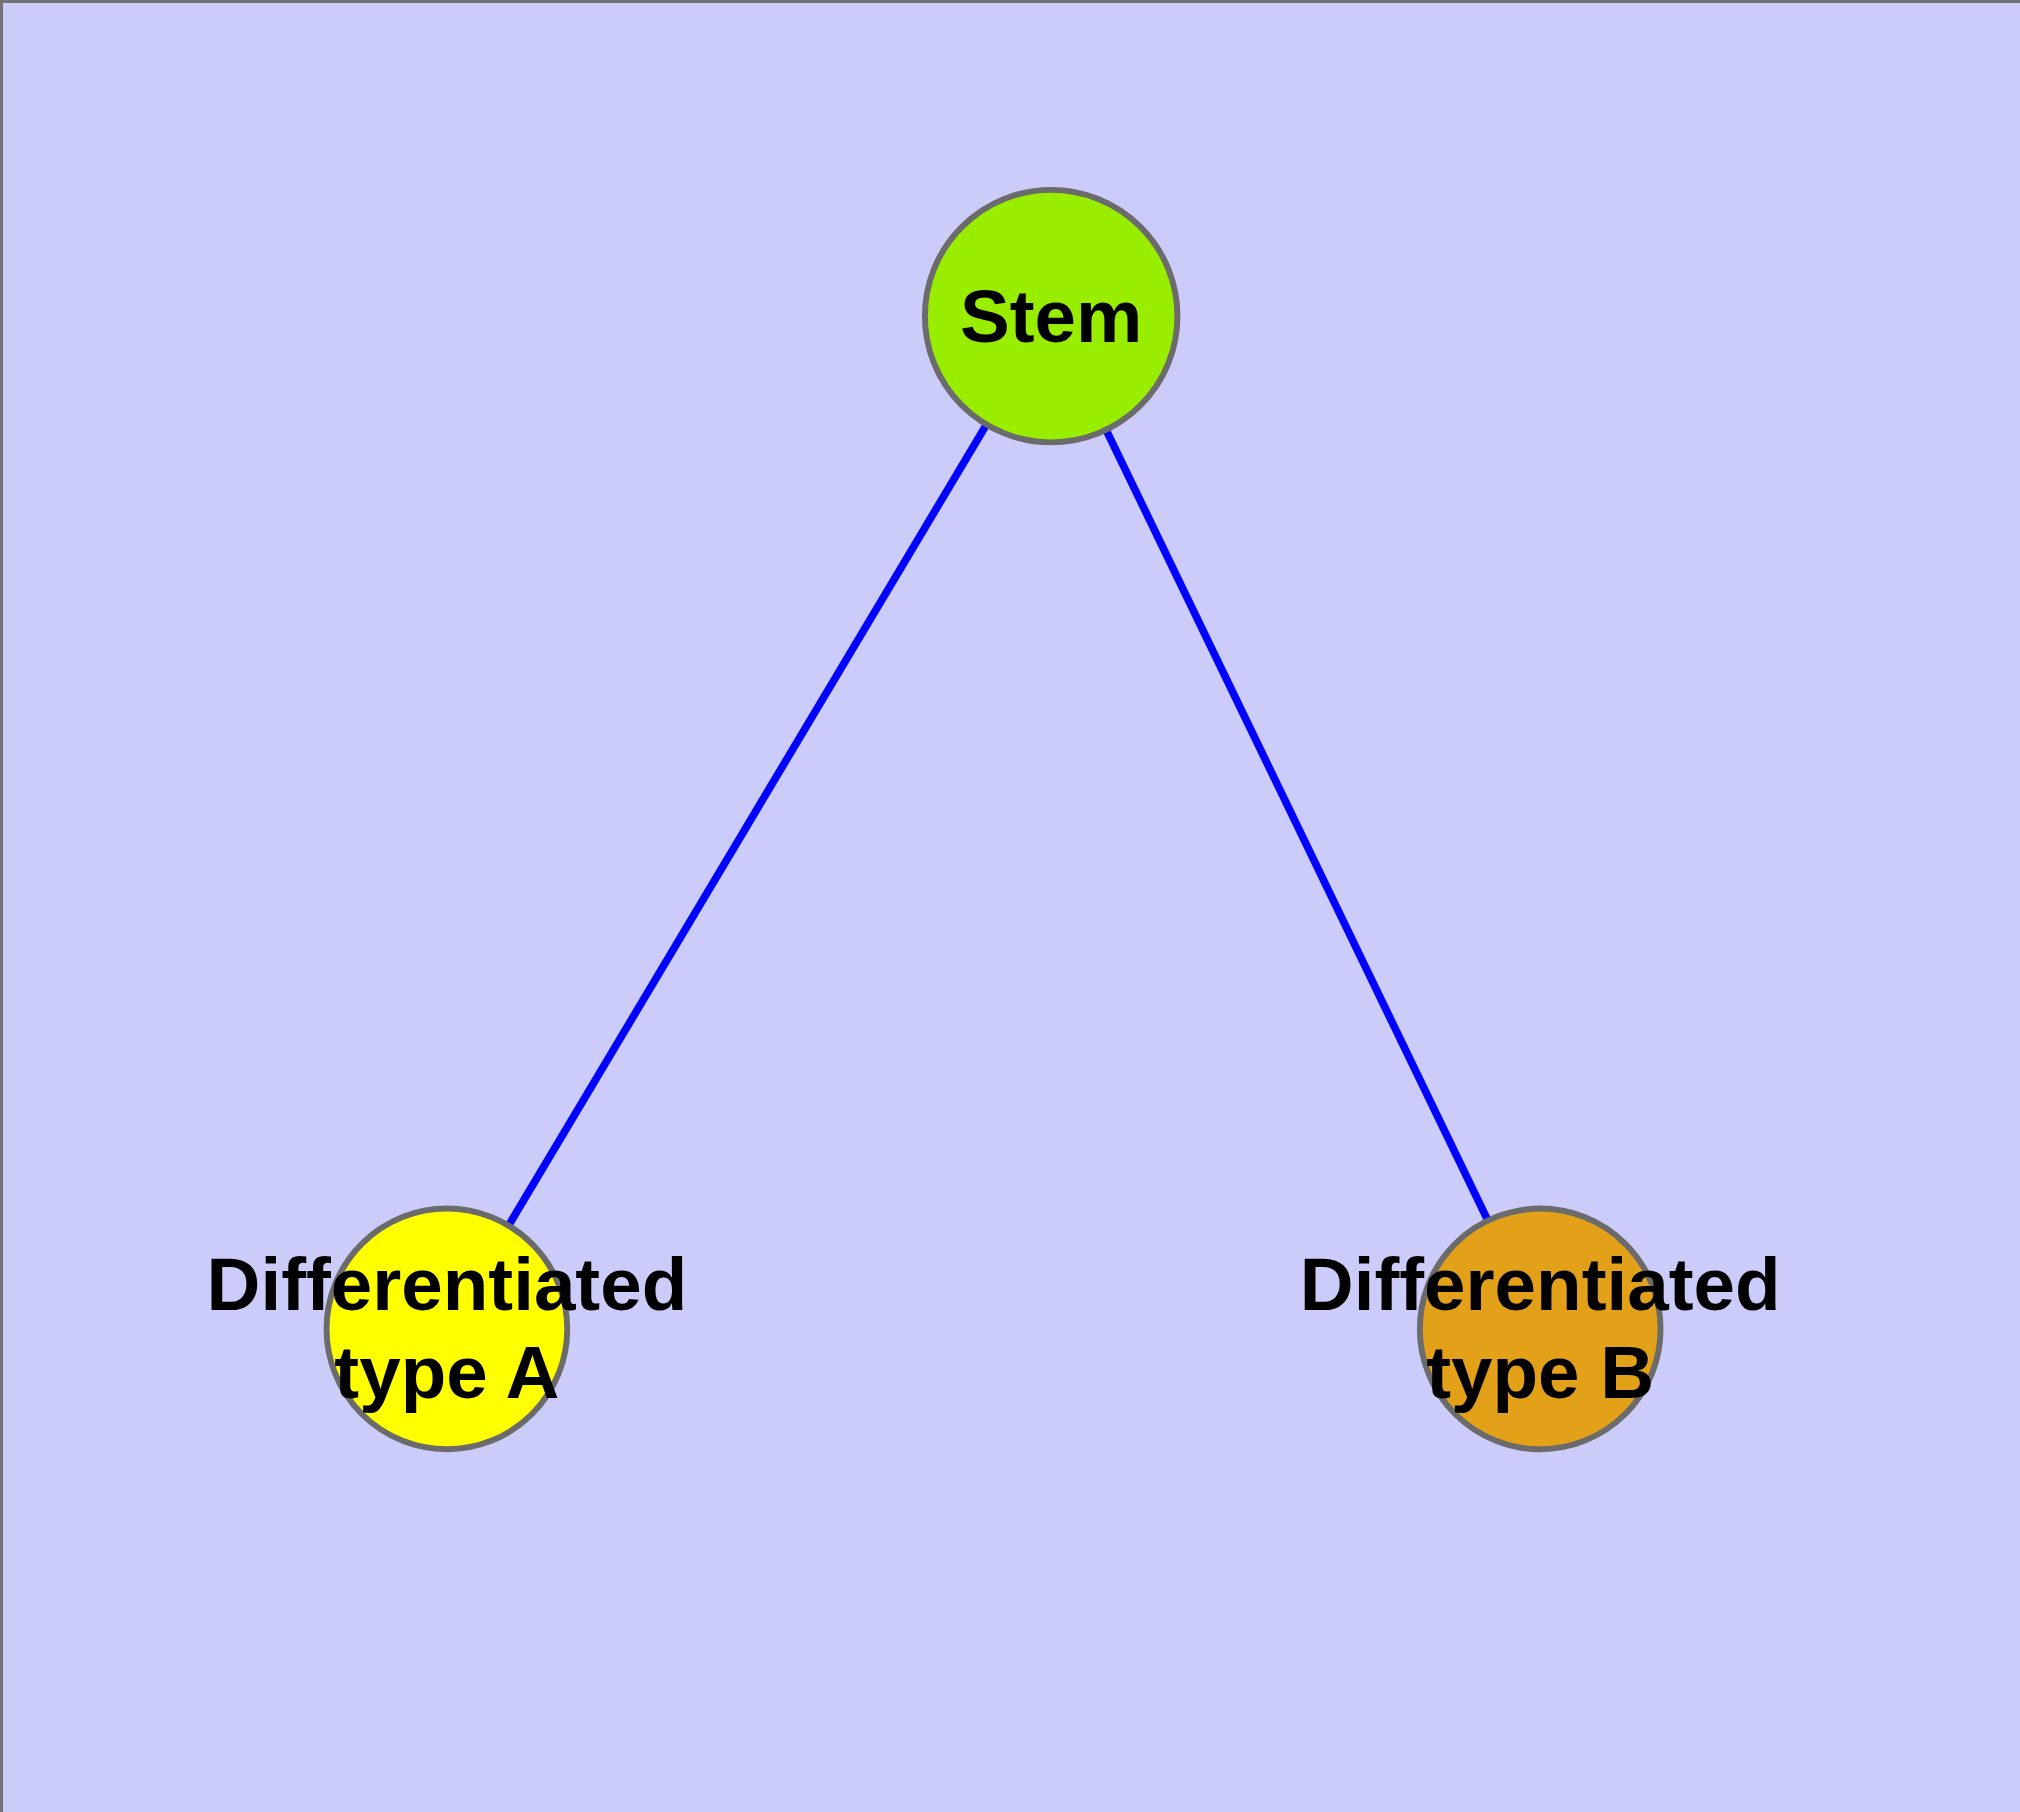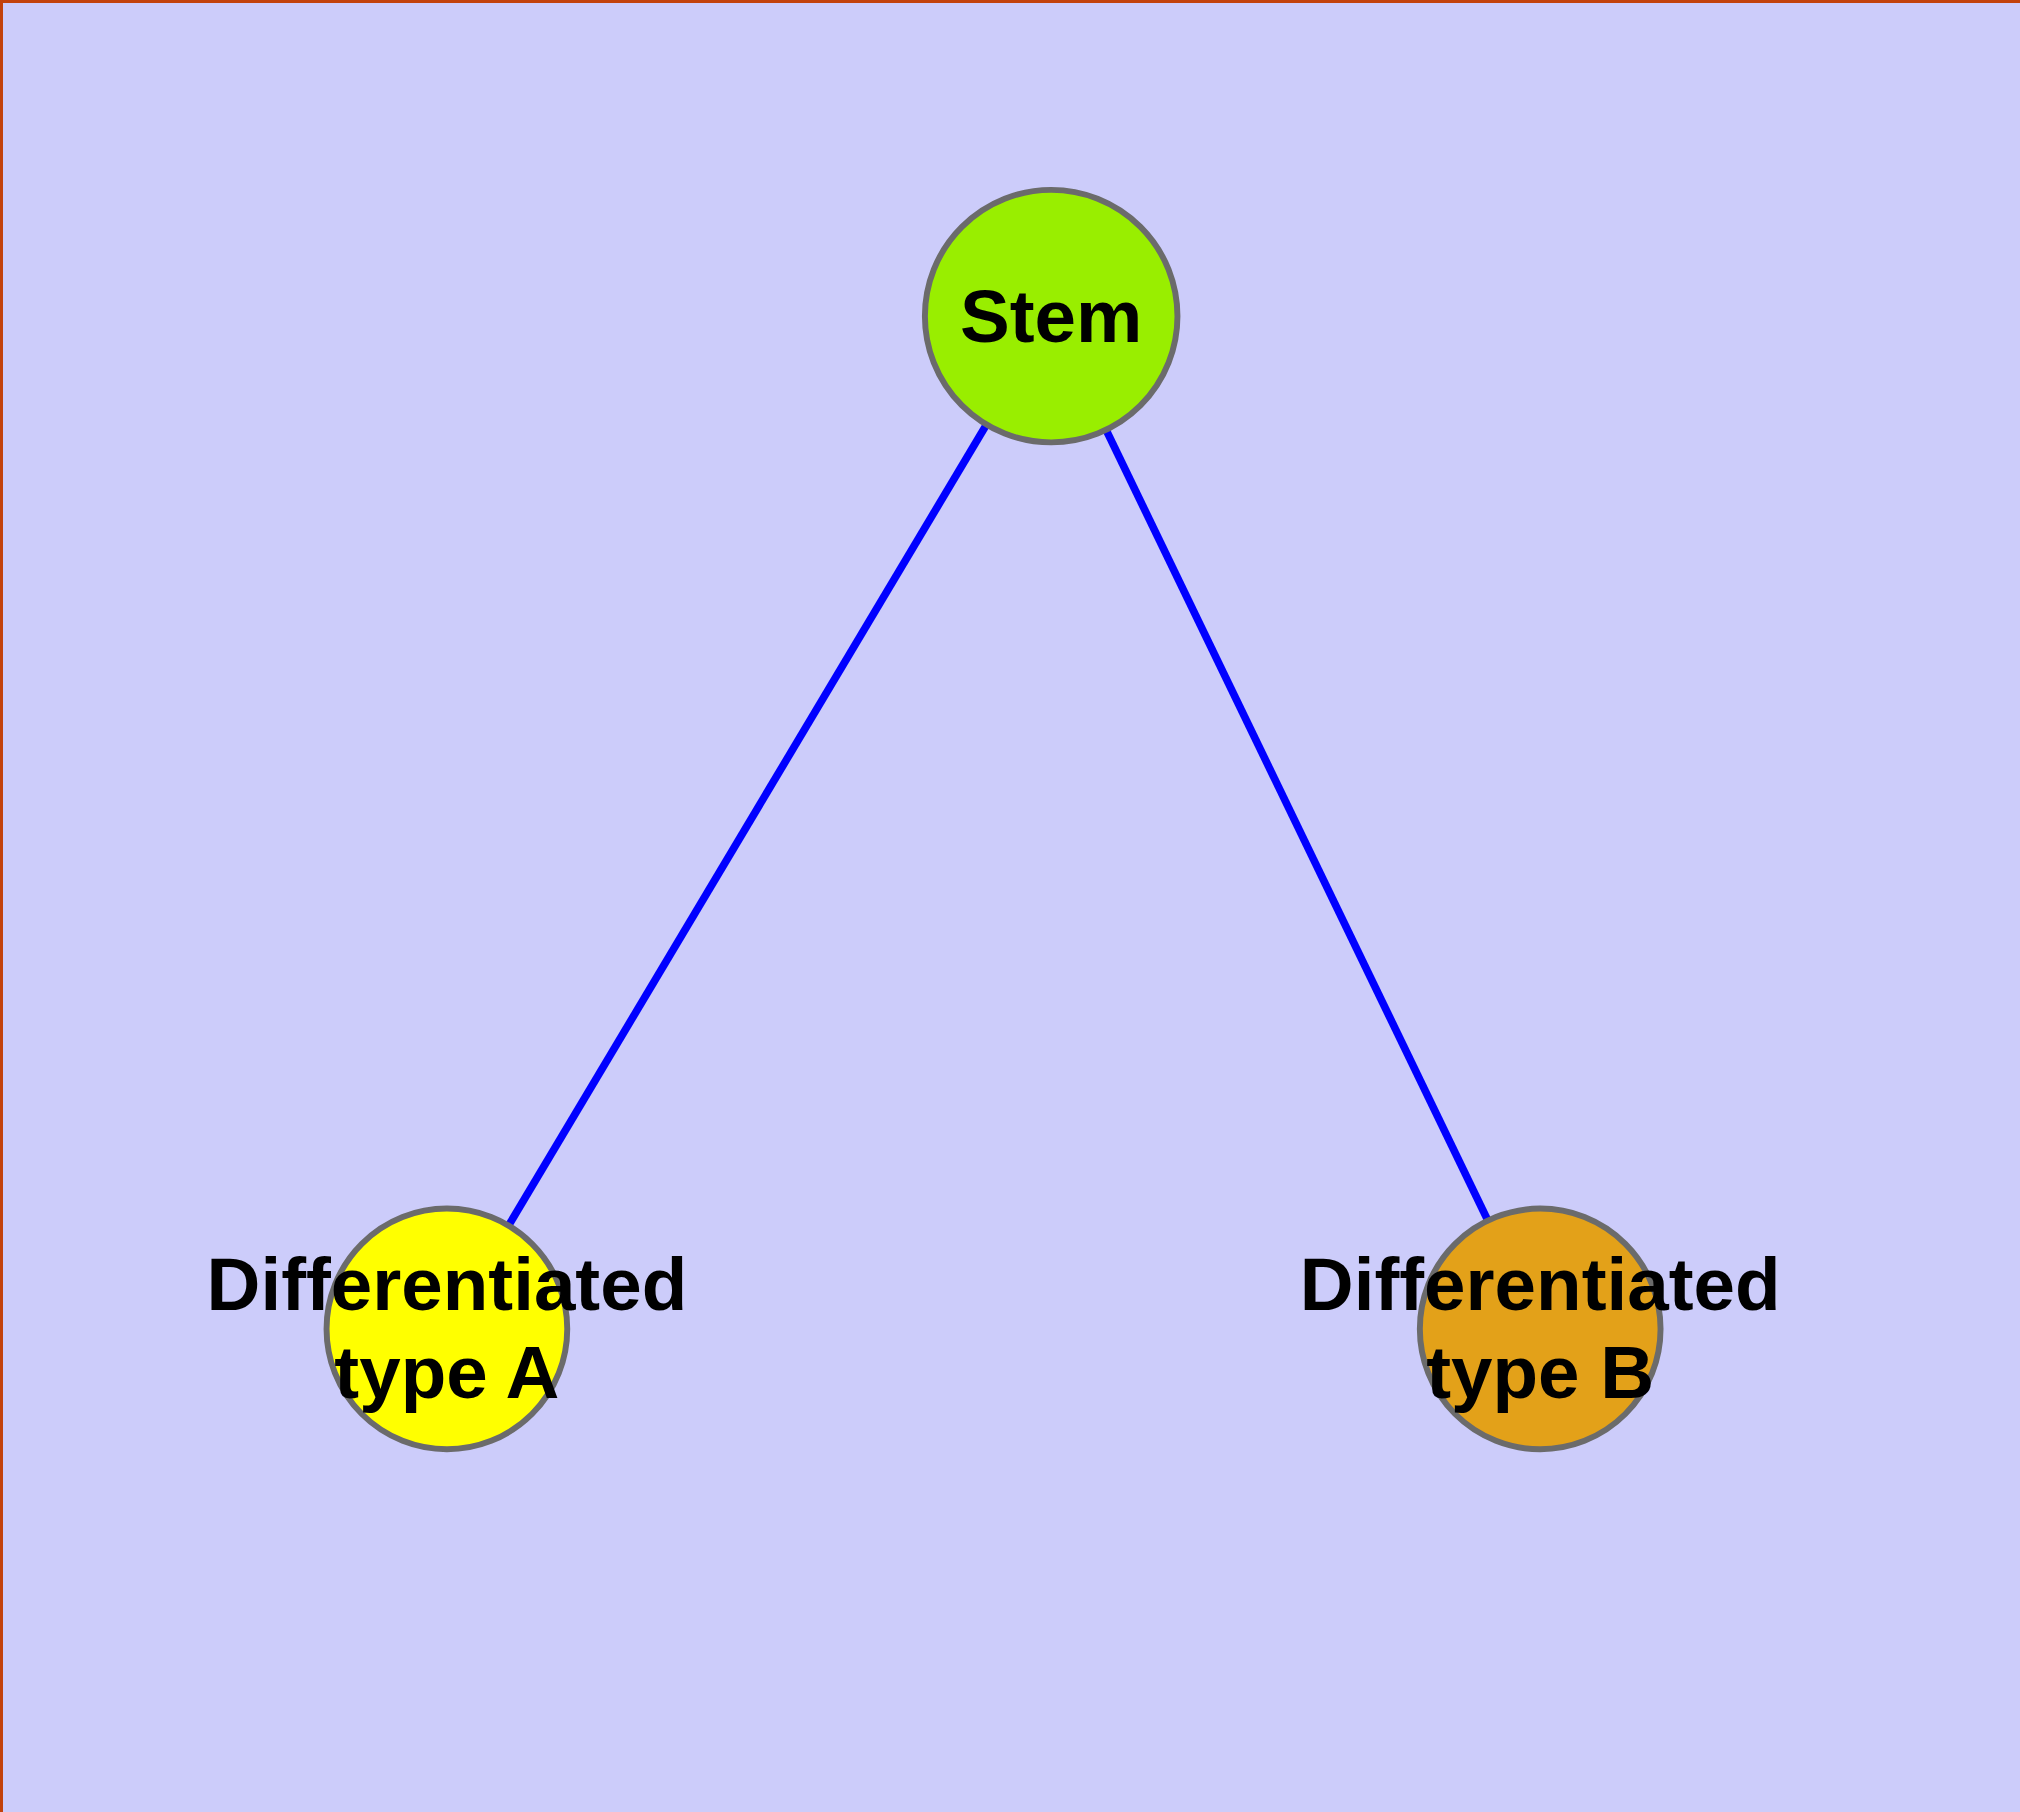--- a/index.html
+++ b/index.html
@@ -5,21 +5,21 @@
 <style>
   html, body {
     margin: 0;
     padding: 0;
     background: #ffffff;
   }
   #canvas {
     position: relative;
     width: 2021px;
     height: 1812px;
-    background: #c2410c;
+    background: #737373;
     overflow: hidden;
     font-family: "Liberation Sans", sans-serif;
   }
   #plot-area {
     position: absolute;
     left: 3.4px;
     top: 3.4px;
     width: 2017px;
     height: 1809px;
     background: #ccccfa;

